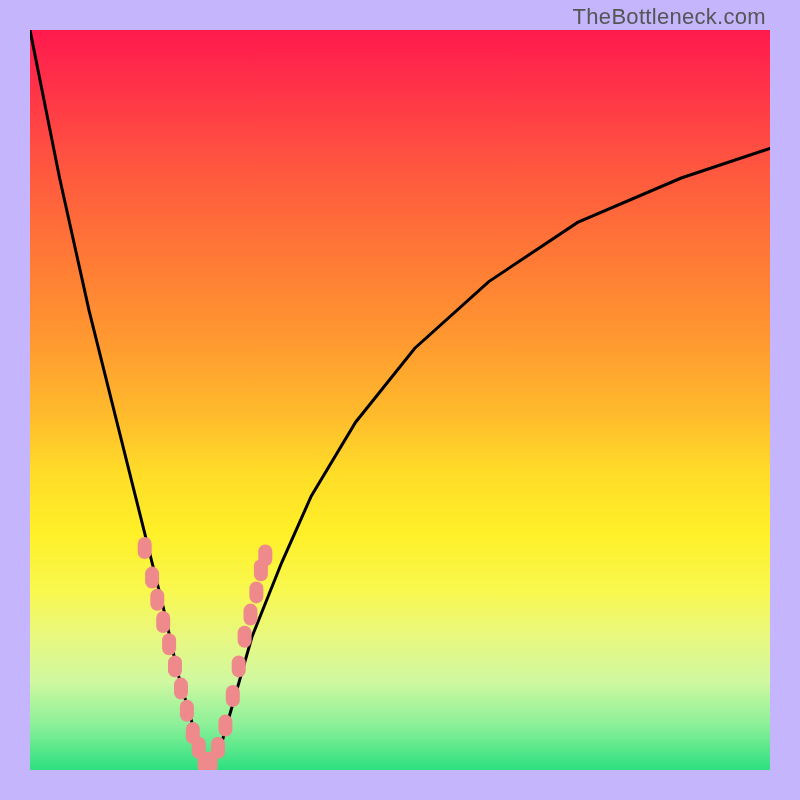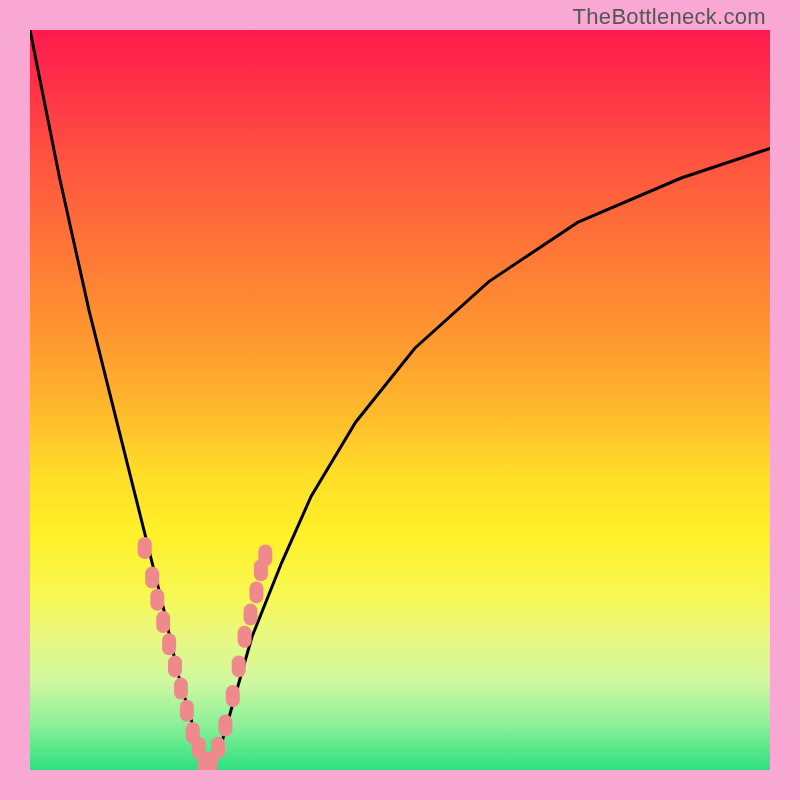--- a/index.html
+++ b/index.html
@@ -8,21 +8,21 @@
     width: 800px;
     height: 800px;
     overflow: hidden;
     background: #000;
     font-family: Arial, Helvetica, sans-serif;
   }
   .frame {
     position: relative;
     width: 800px;
     height: 800px;
-    background: #f9a8d4;
+    background: #c4b5fd;
   }
   .plot-area {
     position: absolute;
     left: 30px;
     top: 30px;
     width: 740px;
     height: 740px;
     
     background: linear-gradient(
       to bottom,

